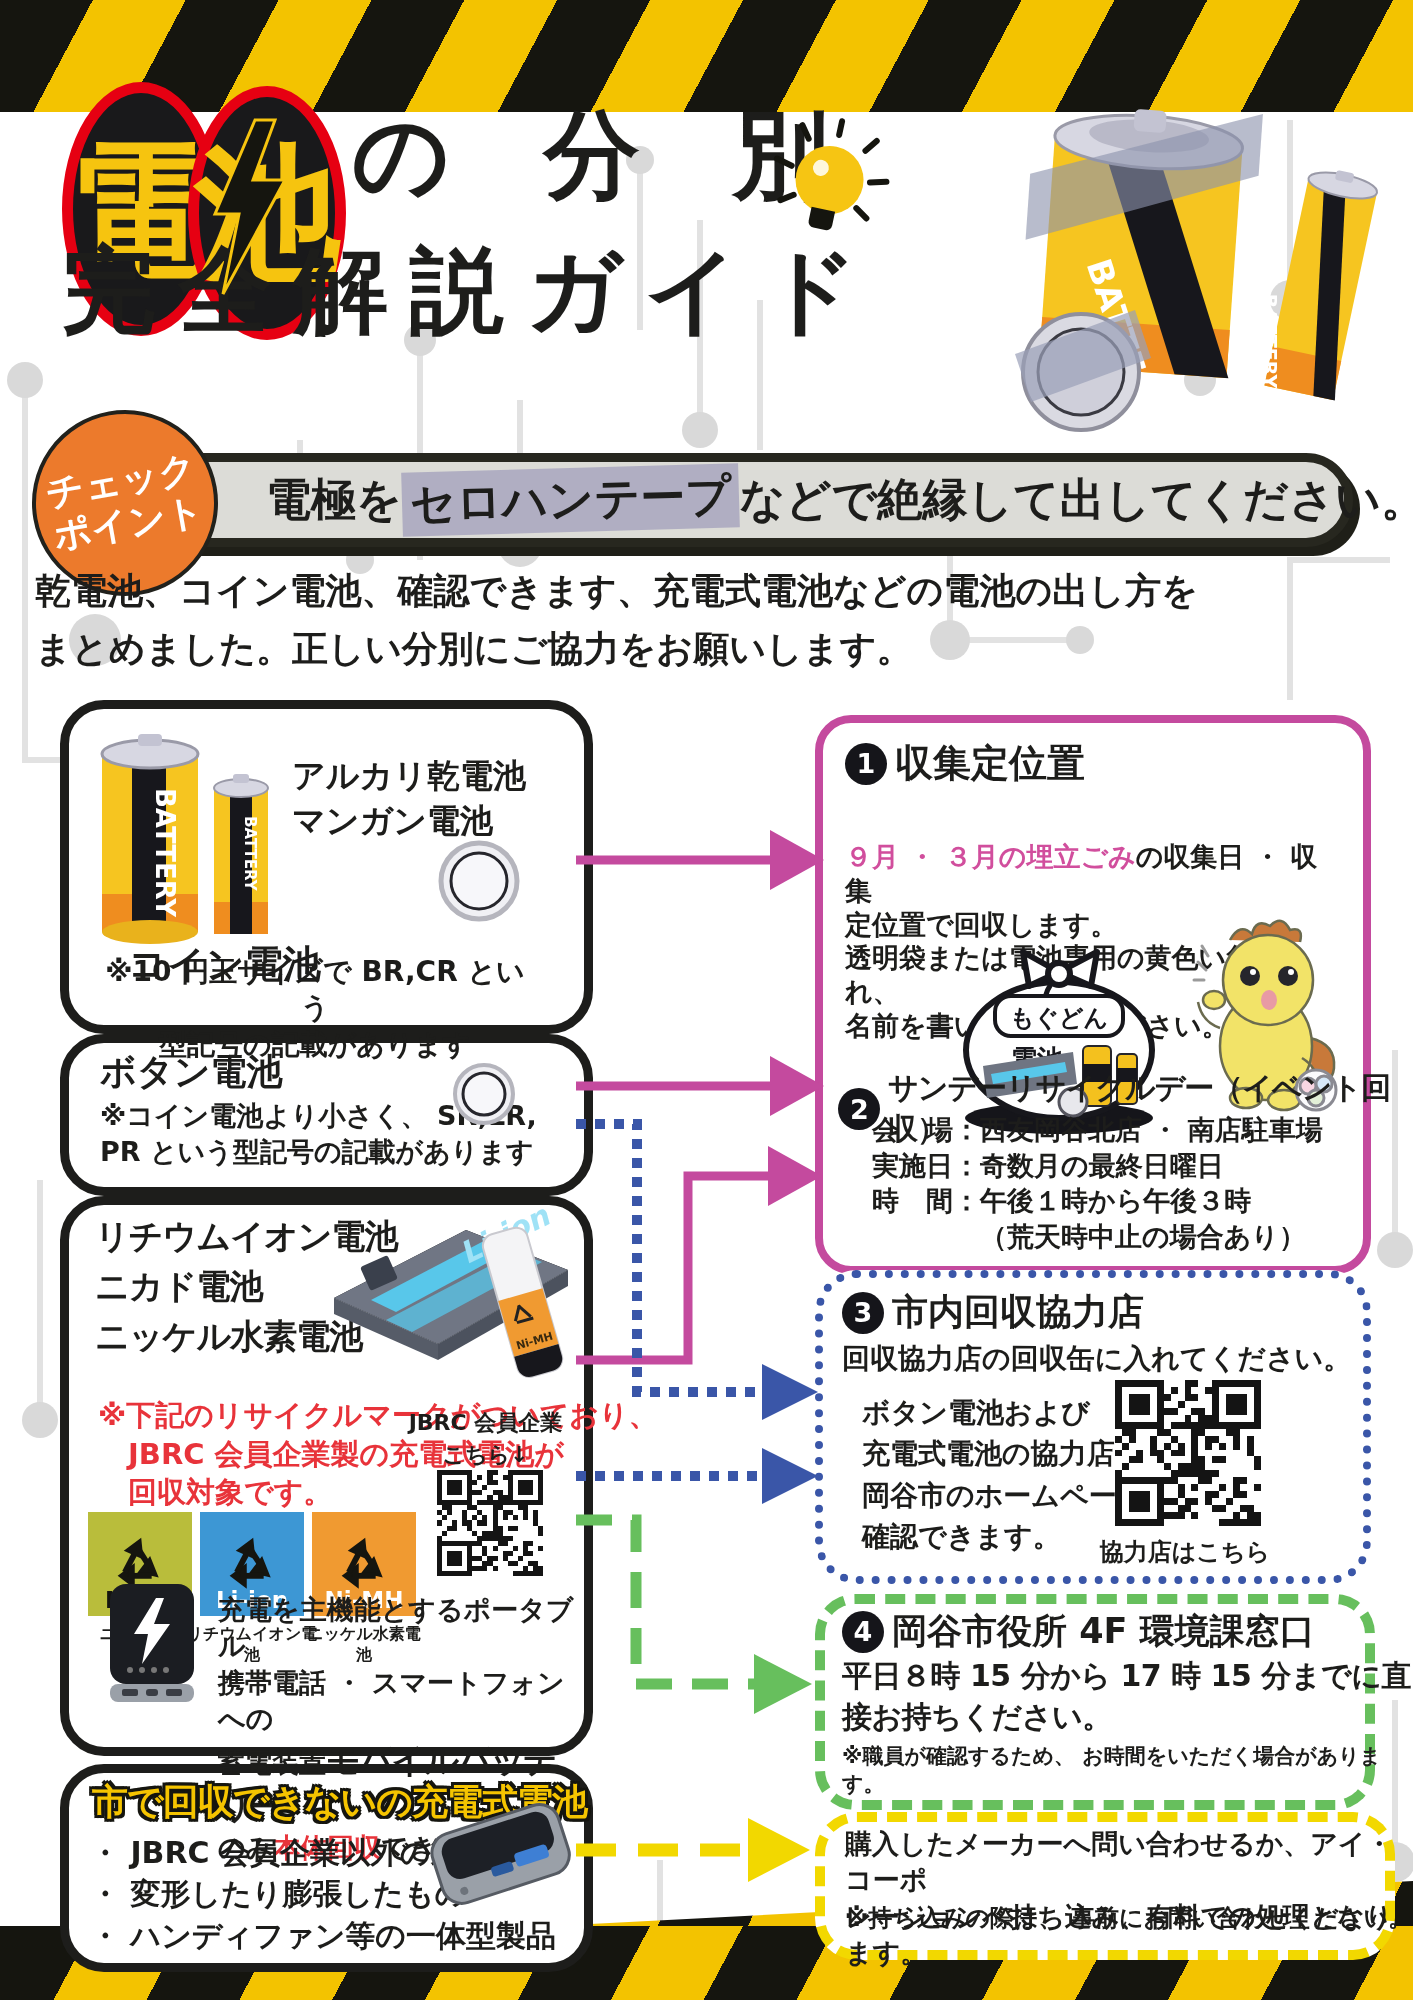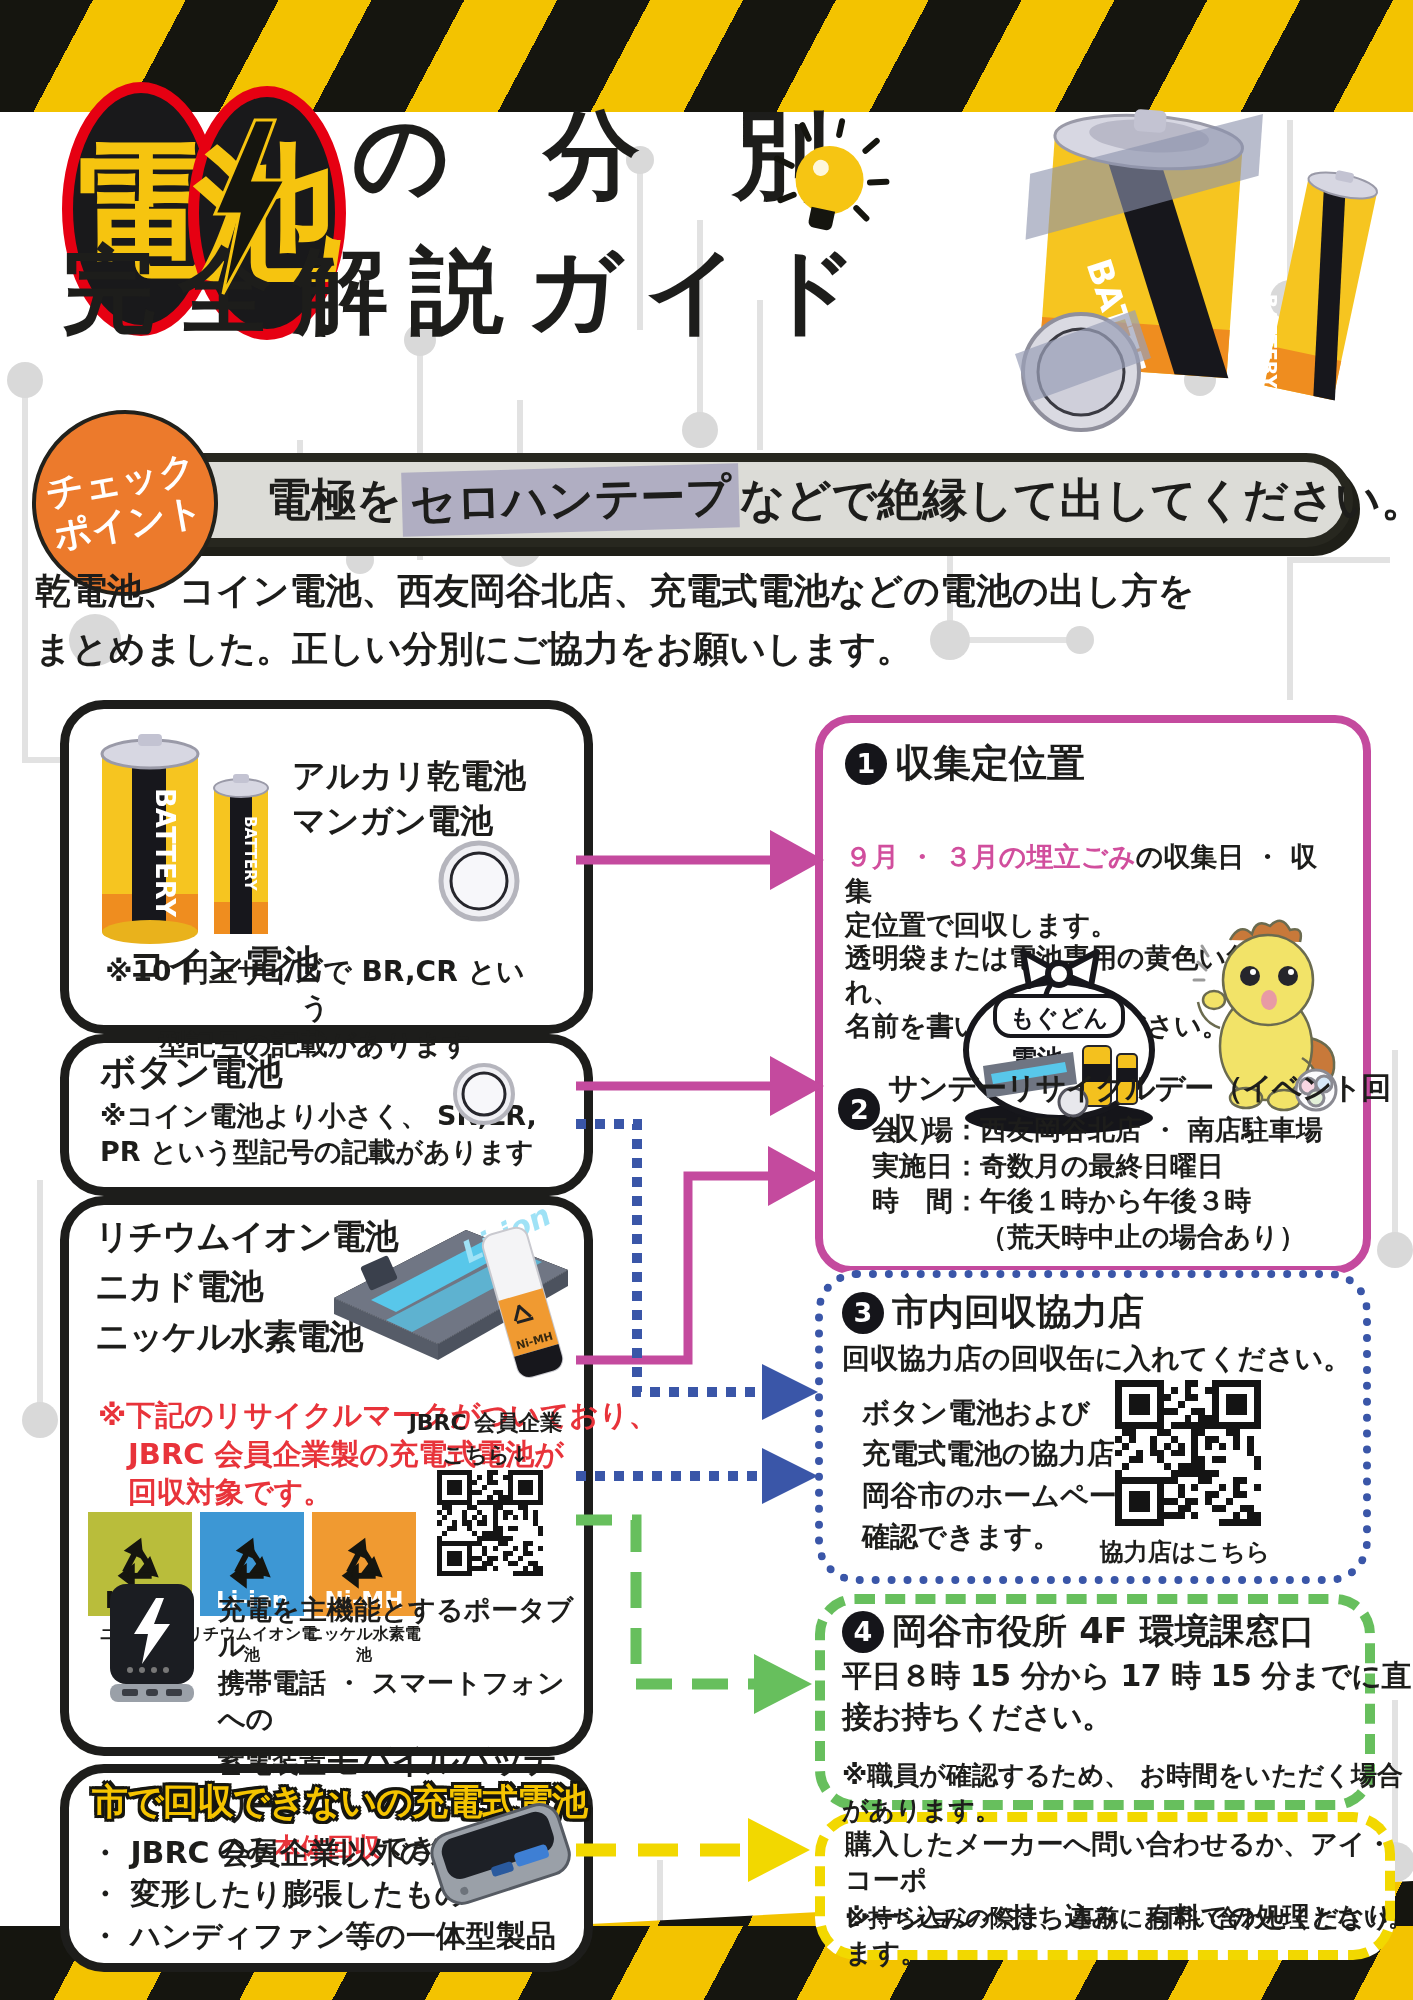--- a/index.html
+++ b/index.html
@@ -145,21 +145,21 @@
     <span>電極を</span>
       <span class="hl">セロハンテープ</span>
       <span>などで絶縁して出してください。</span>
   </div>
   <div class="cpbadge">
     <span>チェック</span>
     <span>ポイント</span>
   </div>
 
   <div class="ct" style="left:35px;top:562px;font-size:36px;font-weight:bold;line-height:1.6;">
-    <div>乾電池、コイン電池、西友岡谷北店、充電式電池などの電池の出し方を</div>
+    <div>乾電池、コイン電池、確認できます、充電式電池などの電池の出し方を</div>
     <div>まとめました。正しい分別にご協力をお願いします。</div>
   </div>
 
   <div class="lbox" style="left:60px;top:700px;width:515px;height:316px;"></div>
   <div class="lbox" style="left:60px;top:1034px;width:515px;height:144px;"></div>
   <div class="lbox" style="left:60px;top:1196px;width:515px;height:542px;"></div>
   <div class="lbox" style="left:60px;top:1764px;width:515px;height:190px;"></div>
 
   <svg class="ct" style="left:92px;top:726px;" width="190" height="232" viewBox="0 0 190 232">
     <rect x="10" y="28" width="96" height="178" fill="#f6c520"></rect>
@@ -1290,21 +1290,21 @@
   <div class="ct" style="left:1040px;top:1536px;width:230px;text-align:right;font-size:24px;font-weight:bold;">協力店はこちら</div>
 
   <div class="ct secline" style="left:842px;top:1608px;font-size:35px;">
     <span class="numc">4</span>
     <span>岡谷市役所 4F 環境課窓口</span>
   </div>
   <div class="ct" style="left:842px;top:1656px;font-size:30px;font-weight:bold;line-height:1.36;letter-spacing:-0.5px;">
     <div>平日８時 15 分から 17 時 15 分までに直</div>
     <div>接お持ちください。</div>
   </div>
-  <div class="ct" style="left:842px;top:1742px;font-size:26px;font-weight:bold;margin-top:16px;">※職員が確認するため、 お時間をいただく場合があります。</div>
+  <div class="ct" style="left:842px;top:1742px;font-size:21px;font-weight:bold;">※職員が確認するため、 お時間をいただく場合があります。</div>
 
   <div class="ct" style="left:845px;top:1826px;font-size:27px;font-weight:bold;line-height:1.35;">
     <div>購入したメーカーへ問い合わせるか、アイ・コーポ</div>
     <div>レーションへ持ち込み、有料での処理となります。</div>
   </div>
   <div class="ct" style="left:845px;top:1902px;font-size:24px;font-weight:bold;">※持ち込みの際は、 事前にお問い合わせください。</div>
 
   <svg class="conn" width="1413" height="2000" viewBox="0 0 1413 2000">
     <g>
       <path d="M576 860 H772" stroke="#c44a9e" stroke-width="9" fill="none"></path>

